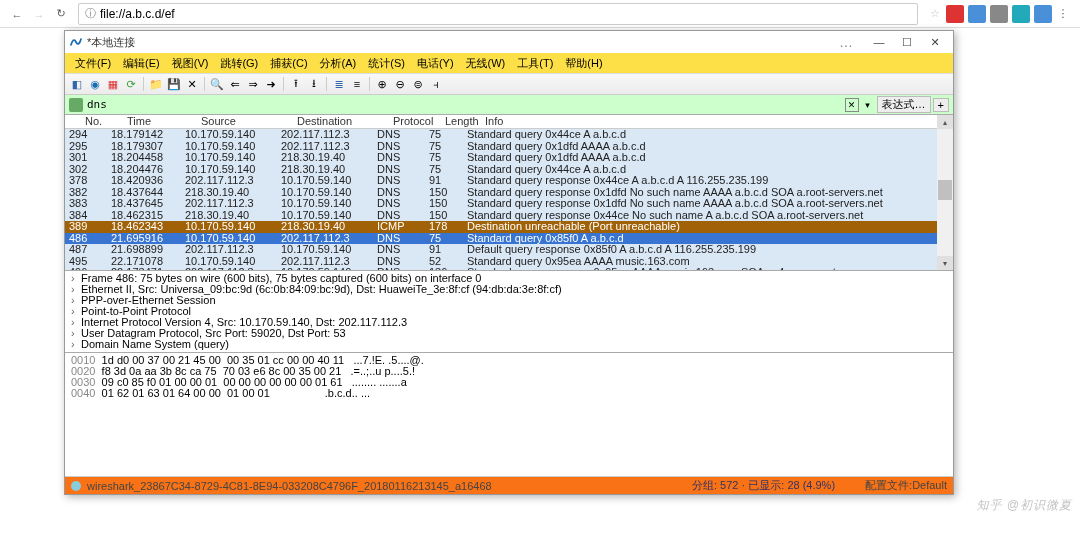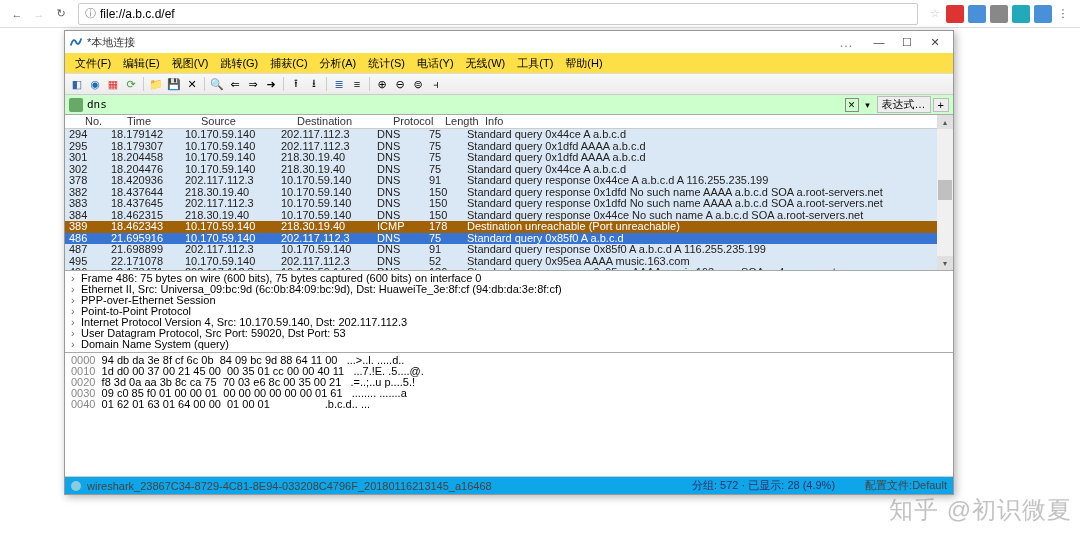--- a/index.html
+++ b/index.html
@@ -45,25 +45,25 @@
 .scrollbar{width:16px;background:#f0f0f0;display:flex;flex-direction:column}
 .sb-btn{width:16px;height:14px;background:#e0e0e0;display:flex;align-items:center;justify-content:center;font-size:8px;color:#555}
 .sb-track{flex:1;position:relative}
 .sb-thumb{position:absolute;width:14px;left:1px;background:#c0c0c0}
 .tree-pane{flex:0 0 82px;padding:2px 6px;font-family:"Lucida Console",monospace;font-size:10.5px;border-bottom:1px solid #aaa;overflow:hidden;background:#fff}
 .tree-ln{line-height:11px;white-space:nowrap}
 .tree-ln .car{color:#666;display:inline-block;width:10px}
 .hex-pane{flex:1;padding:2px 6px;font-family:"Lucida Console",monospace;font-size:10.5px;overflow:hidden;background:#fff}
 .hex-ln{line-height:11px;white-space:pre}
 .hex-off{color:#888}
-.ws-status{height:18px;background:#0ea5e9;border-top:1px solid #ccc;display:flex;align-items:center;padding:0 6px;font-size:10px;color:#444}
+.ws-status{height:18px;background:#f97316;border-top:1px solid #ccc;display:flex;align-items:center;padding:0 6px;font-size:10px;color:#444}
 .st-ic{width:10px;height:10px;background:#8cd;border-radius:50%;margin-right:6px}
 .st-file{flex:1}
 .st-r{color:#336}
-.watermark{position:absolute;bottom:12px;right:8px;font-size:24px;color:rgba(120,120,120,0.45);letter-spacing:1px}
+.watermark{position:absolute;bottom:24px;right:8px;font-size:12px;color:rgba(120,120,120,0.45);font-style:italic;letter-spacing:1px}
 </style>
 </head>
 <body>
 
 <div class="browser-bar">
   <div class="nav-btn">←</div>
   <div class="nav-btn" style="color:#ccc">→</div>
   <div class="nav-btn">↻</div>
   <div class="url-bar">
     <span class="icon">ⓘ</span>
@@ -242,21 +242,21 @@
             <div class="c-len">75</div>
             <div class="c-info">Standard query 0x85f0 A a.b.c.d</div>
           </div>
           <div class="pkt-row dns">
             <div class="c-no">487</div>
             <div class="c-time">21.698899</div>
             <div class="c-src">202.117.112.3</div>
             <div class="c-dst">10.170.59.140</div>
             <div class="c-proto">DNS</div>
             <div class="c-len">91</div>
-            <div class="c-info">Standard query response 0x85f0 A a.b.c.d A 116.255.235.199</div>
+            <div class="c-info">Default query response 0x85f0 A a.b.c.d A 116.255.235.199</div>
           </div>
           <div class="pkt-row dns">
             <div class="c-no">495</div>
             <div class="c-time">22.171078</div>
             <div class="c-src">10.170.59.140</div>
             <div class="c-dst">202.117.112.3</div>
             <div class="c-proto">DNS</div>
             <div class="c-len">52</div>
             <div class="c-info">Standard query 0x95ea AAAA music.163.com</div>
           </div>
@@ -282,21 +282,20 @@
   <div class="tree-pane" id="tree-pane">
       <div class="tree-ln"><span class="car">›</span>Frame 486: 75 bytes on wire (600 bits), 75 bytes captured (600 bits) on interface 0</div>
       <div class="tree-ln"><span class="car">›</span>Ethernet II, Src: Universa_09:bc:9d (6c:0b:84:09:bc:9d), Dst: HuaweiTe_3e:8f:cf (94:db:da:3e:8f:cf)</div>
       <div class="tree-ln"><span class="car">›</span>PPP-over-Ethernet Session</div>
       <div class="tree-ln"><span class="car">›</span>Point-to-Point Protocol</div>
       <div class="tree-ln"><span class="car">›</span>Internet Protocol Version 4, Src: 10.170.59.140, Dst: 202.117.112.3</div>
       <div class="tree-ln"><span class="car">›</span>User Datagram Protocol, Src Port: 59020, Dst Port: 53</div>
       <div class="tree-ln"><span class="car">›</span>Domain Name System (query)</div>
     </div>
   <div class="hex-pane" id="hex-pane">
-      <div class="hex-ln"><span class="hex-off">0000</span>  94 db da 3e 8f cf 6c 0b  84 09 bc 9d 88 64 11 00   ...&gt;..l. .....d..</div>
       <div class="hex-ln"><span class="hex-off">0010</span>  1d d0 00 37 00 21 45 00  00 35 01 cc 00 00 40 11   ...7.!E. .5....@.</div>
       <div class="hex-ln"><span class="hex-off">0020</span>  f8 3d 0a aa 3b 8c ca 75  70 03 e6 8c 00 35 00 21   .=..;..u p....5.!</div>
       <div class="hex-ln"><span class="hex-off">0030</span>  09 c0 85 f0 01 00 00 01  00 00 00 00 00 00 01 61   ........ .......a</div>
       <div class="hex-ln"><span class="hex-off">0040</span>  01 62 01 63 01 64 00 00  01 00 01                  .b.c.d.. ...</div>
     </div>
   <div class="ws-status">
     <div class="st-ic"></div>
     <span class="st-file">wireshark_23867C34-8729-4C81-8E94-033208C4796F_20180116213145_a16468</span>
     <span class="st-r"><span>分组:</span> <span>572</span> <span>· 已显示:</span> <span>28 (4.9%)</span></span>
     <span style="width:30px"></span>

